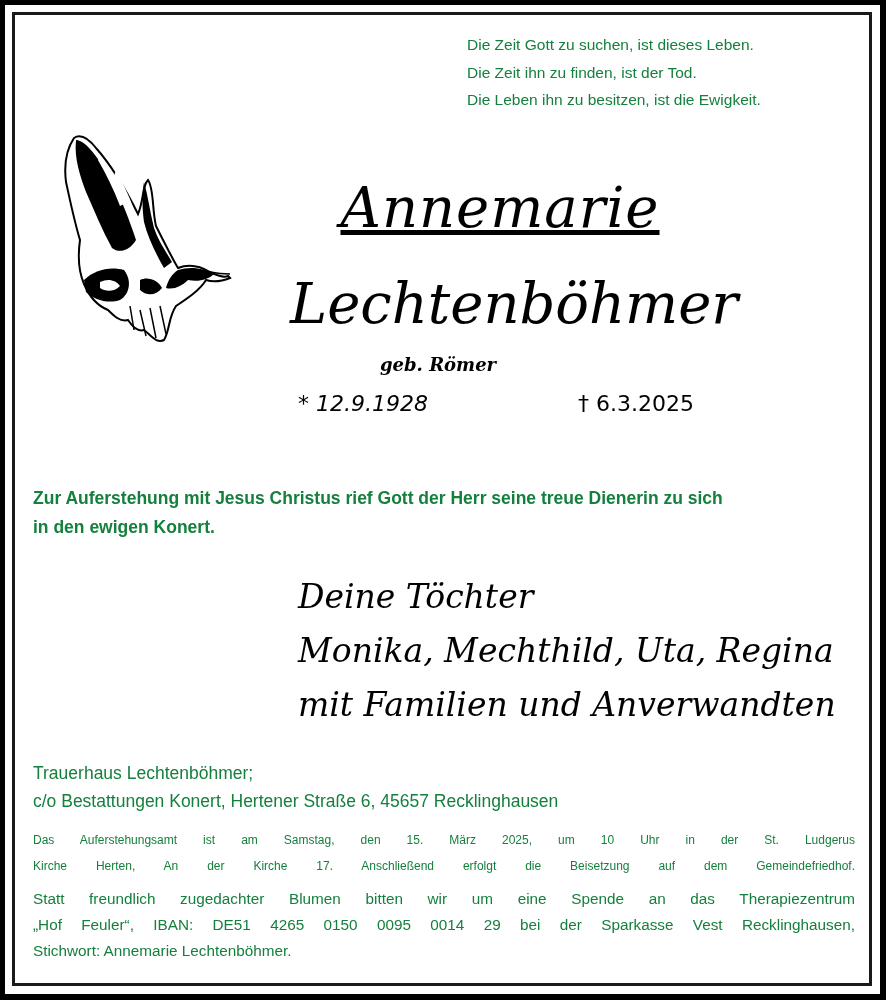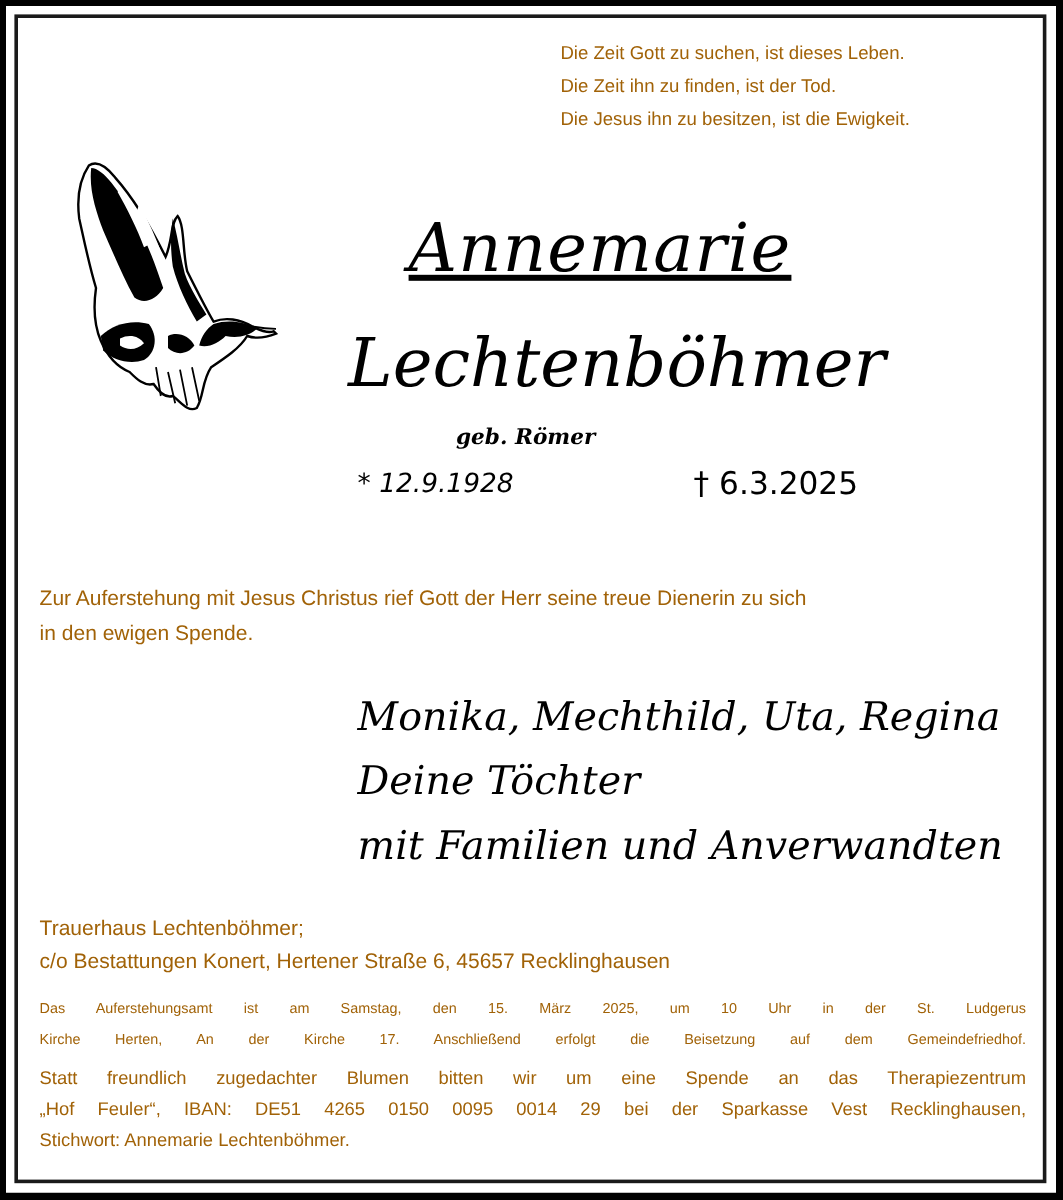--- a/index.html
+++ b/index.html
@@ -9,21 +9,21 @@
       box-sizing: border-box;
       border-style: solid; border-color: #000000;
       border-width: 5px 6px 6px 5px;
       background: #ffffff;
     }
     .inner-frame {
       position: absolute; left: 7px; top: 7px; right: 8px; bottom: 8px;
       border: 3px solid #1a1a1a;
       box-sizing: border-box;
     }
-    .sans { font-family: "Liberation Sans", "DejaVu Sans", sans-serif; color: #a16207; }
+    .sans { font-family: "Liberation Sans", "DejaVu Sans", sans-serif; color: #15803d; }
     .script { font-family: "DejaVu Serif", "Liberation Serif", serif; font-style: italic; color: #000; }
 
     .poem {
       position: absolute; left: 467px; top: 31px; width: 400px;
       font-size: 15.5px; line-height: 27.5px;
     }
     .poem div { white-space: nowrap; }
 
     .hands { position: absolute; left: 60px; top: 130px; width: 175px; height: 222px; }
 
@@ -38,26 +38,26 @@
     .nee {
       position: absolute; left: 380px; top: 352px; width: 240px; text-align: left;
       font-size: 18px; font-weight: bold; line-height: 26px;
     }
     .birth {
       position: absolute; left: 298px; top: 388px;
       font-size: 22px; line-height: 32px; font-style: italic; font-family: "DejaVu Sans", sans-serif;
     }
     .death {
       position: absolute; left: 578px; top: 388px;
-      font-size: 26px; line-height: 32px; font-family: "DejaVu Sans", sans-serif;
+      font-size: 22px; line-height: 32px; font-family: "DejaVu Sans", sans-serif;
     }
 
     .intro {
       position: absolute; left: 33px; top: 484px; width: 830px;
-      font-size: 17.5px; line-height: 29px;
+      font-size: 17.5px; line-height: 29px; font-weight: bold;
     }
     .family {
       position: absolute; left: 298px; top: 570px; width: 540px;
       font-size: 33px; line-height: 54px;
     }
     .family div { white-space: nowrap; }
 
     .address {
       position: absolute; left: 33px; top: 759px; width: 830px;
       font-size: 17.5px; line-height: 28px;
@@ -76,21 +76,21 @@
 </head>
 <body>
 
 <div class="outer-frame">
   <div class="inner-frame"></div>
 </div>
 
 <div class="poem sans">
   <div>Die Zeit Gott zu suchen, ist dieses Leben.</div>
   <div>Die Zeit ihn zu finden, ist der Tod.</div>
-  <div>Die Jesus ihn zu besitzen, ist die Ewigkeit.</div>
+  <div>Die Leben ihn zu besitzen, ist die Ewigkeit.</div>
 </div>
 
 <div class="hands">
   <svg width="175" height="222" viewBox="0 0 175 222" xmlns="http://www.w3.org/2000/svg">
 
     <path d="M14 8 C20 4 28 8 36 18 C52 36 66 60 78 84 C84 70 82 56 88 50 C94 58 92 80 96 96 C104 112 112 128 118 138 C128 134 140 136 150 142 C158 146 164 148 168 146 L170 148 C160 152 152 152 146 150 C140 160 128 168 116 176 C108 188 110 200 104 210 C96 214 90 204 84 200 C78 202 72 196 68 190 C60 192 54 186 48 180 C38 176 30 168 24 154 C18 140 18 124 20 110 C14 90 10 70 6 52 C4 36 6 20 14 8 Z" fill="#ffffff" stroke="#000" stroke-width="2"></path>
     <path d="M16 10 C26 10 40 30 52 52 C62 70 70 92 76 110 C70 120 60 124 52 118 C42 100 34 80 26 62 C20 46 14 28 16 10 Z" fill="#000"></path>
     <path d="M24 60 C30 80 38 100 46 118 C40 124 32 120 28 110 C22 94 18 76 18 60 Z" fill="#fff"></path>
     <path d="M56 40 C66 58 74 78 80 96 L76 100 C70 84 62 64 54 46 Z" fill="#fff"></path>
     <path d="M40 26 C50 42 58 58 64 74 L60 76 C54 60 46 44 38 30 Z" fill="#fff"></path>
@@ -105,26 +105,26 @@
 </div>
 
 <div class="name-first script">Annemarie</div>
 <div class="name-last script">Lechtenböhmer</div>
 <div class="nee script">geb. Römer</div>
 <div class="birth">* 12.9.1928</div>
 <div class="death">† 6.3.2025</div>
 
 <div class="intro sans">
   <span class="line">Zur Auferstehung mit Jesus Christus rief Gott der Herr seine treue Dienerin zu sich</span>
-  <span class="line">in den ewigen Spende.</span>
+  <span class="line">in den ewigen Konert.</span>
 </div>
 
 <div class="family script">
+  <div>Deine Töchter</div>
   <div>Monika, Mechthild, Uta, Regina</div>
-  <div>Deine Töchter</div>
   <div>mit Familien und Anverwandten</div>
 </div>
 
 <div class="address sans">
   <span class="line">Trauerhaus Lechtenböhmer;</span>
   <span class="line">c/o Bestattungen Konert, Hertener Straße 6, 45657 Recklinghausen</span>
 </div>
 
 <div class="service sans">
   <span class="justify-line">Das Auferstehungsamt ist am Samstag, den 15. März 2025, um 10 Uhr in der St. Ludgerus</span>

